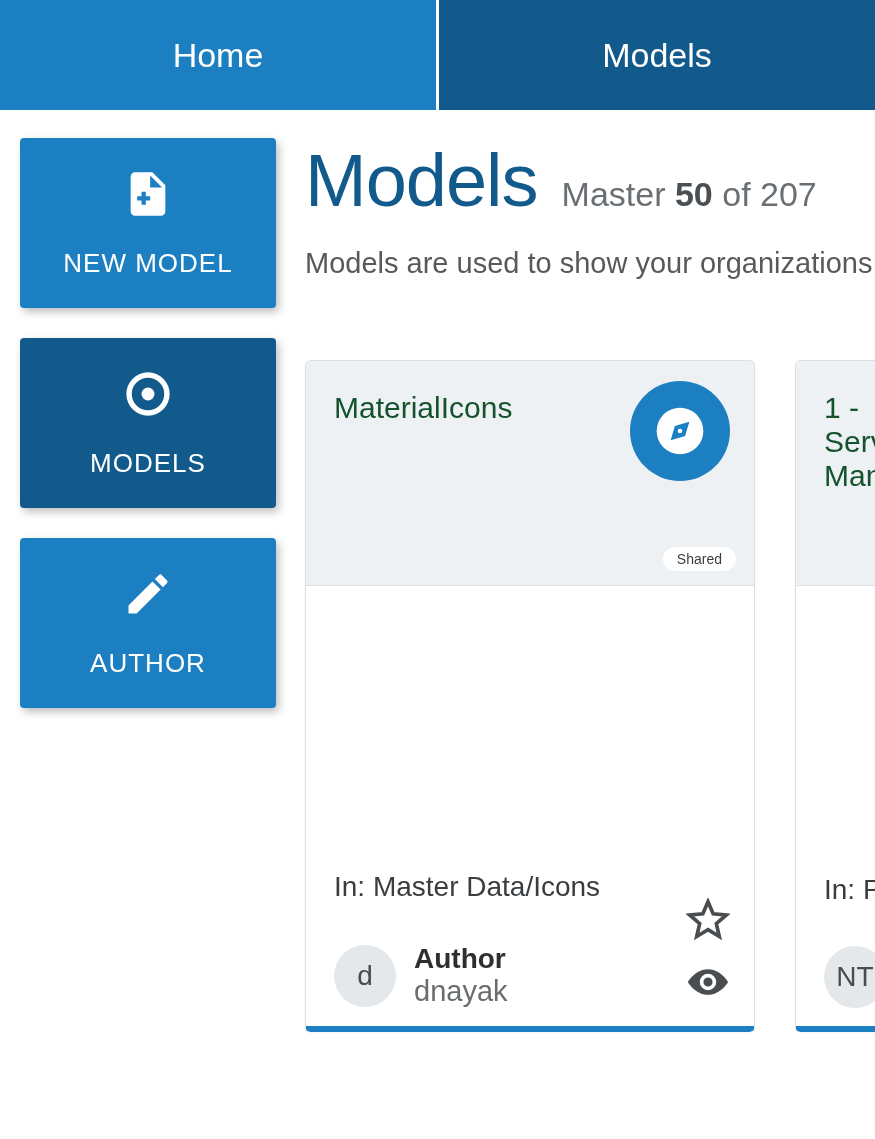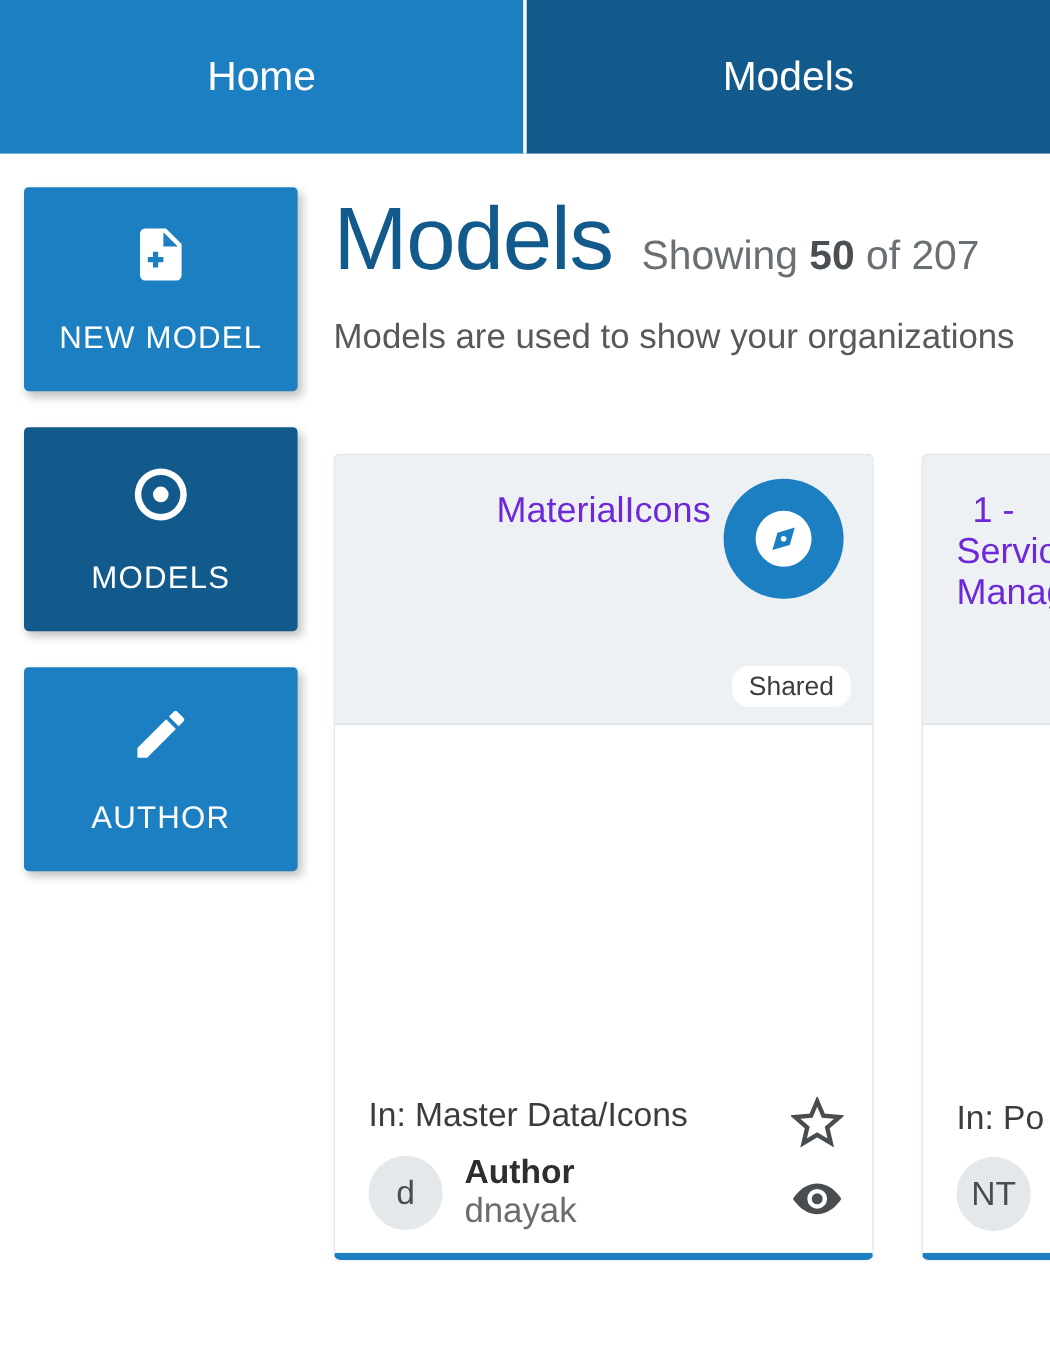--- a/index.html
+++ b/index.html
@@ -7,21 +7,21 @@
     font-family: "Segoe UI", "Helvetica Neue", Arial, sans-serif;
     background:#ffffff;
     width:875px;
     height:1139px;
     overflow:hidden;
     color:#333;
   }
   
   .topnav {
     display:flex;
-    height:128px;
+    height:110px;
   }
   .topnav .tab {
     flex:1;
     display:flex;
     align-items:center;
     justify-content:center;
     font-size:34px;
     font-weight:400;
     color:#ffffff;
     cursor:pointer;
@@ -50,21 +50,21 @@
   .side-btn-wrap.highlight {
     border:8px solid #f2a900;
     padding:4px;
     border-radius:4px;
     margin-left:-12px;
     margin-right:-12px;
   }
   .side-btn {
     background:#1c7fc1;
     color:#fff;
-    width:228px;
+    width:256px;
     height:170px;
     border-radius:4px;
     box-shadow:3px 4px 8px rgba(0,0,0,0.25);
     display:flex;
     flex-direction:column;
     align-items:center;
     justify-content:center;
     gap:21px;
     cursor:pointer;
     font-size:26px;
@@ -126,50 +126,50 @@
   .card.card2 { width:120px; min-width:120px; }
   .card-head {
     background:#eef1f4;
     position:relative;
     padding:30px 28px 22px 28px;
     min-height:225px;
     border-bottom:1px solid #d9e0e6;
   }
   .card-title {
     font-size:30px;
-    color:#6d28d9;
+    color:#14532d;
     font-weight:400;
-    text-align:center;
   }
   .compass-wrap {
     position:absolute;
     top:20px; right:24px;
     width:100px; height:100px;
     border-radius:50%;
     background:#1c7fc1;
     display:flex; align-items:center; justify-content:center;
   }
   .compass-wrap svg { width:56px; height:56px; fill:#fff; }
   .shared-badge {
     position:absolute;
     right:18px; bottom:14px;
     background:#fff;
     border-radius:14px;
     padding:4px 14px;
-    font-size:22px;
+    font-size:14px;
     color:#3a3d40;
   }
   .card-body {
     flex:1;
     padding:24px 28px 18px 28px;
     display:flex;
     flex-direction:column;
     justify-content:flex-end;
     min-height:440px;
     position:relative;
+    gap:24px;
   }
   .card-path {
     font-size:28px;
     color:#3a3d40;
     margin-bottom:16px;
     white-space:nowrap;
   }
   .author-row {
     display:flex;
     align-items:center;
@@ -241,21 +241,21 @@
         <span>AUTHOR</span>
       </div>
     </div>
 
   </div>
 
   <div class="content">
     <div class="heading-row">
       <h1>Models</h1>
       <div class="sub">
-        <span>Showing</span>
+        <span>Master</span>
         <span class="strong">50</span>
         <span>of 207</span>
       </div>
     </div>
     <div class="desc">Models are used to show your organizations</div>
 
     <div class="cards">
 
       <div class="card">
         <div class="card-head">

